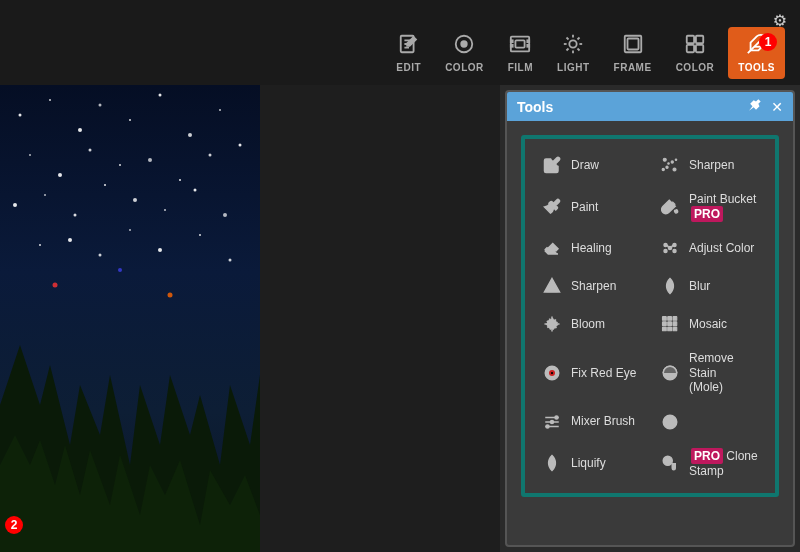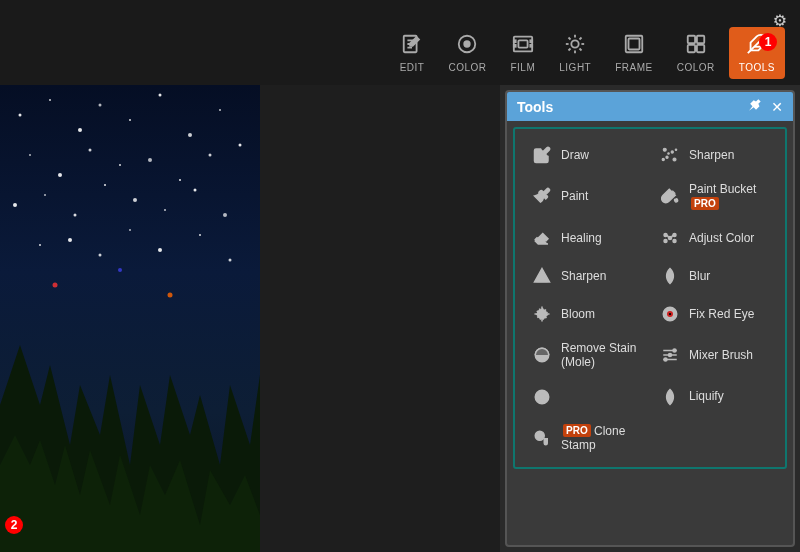--- a/index.html
+++ b/index.html
@@ -64,21 +64,21 @@
       border-radius: 4px;
     }
 
     .toolbar-icon {
       font-size: 20px;
       line-height: 1;
     }
 
     .toolbar-label {
       font-size: 10px;
-      font-weight: normal;
+      font-weight: bold;
       letter-spacing: 0.5px;
     }
 
     
     .badge-1 {
       position: absolute;
       top: 6px;
       right: 8px;
       background: red;
       color: white;
@@ -166,22 +166,22 @@
     }
 
     .tools-header-icon {
       color: white;
       font-size: 14px;
       cursor: pointer;
     }
 
     .tools-body {
       padding: 8px;
-      border: 2px solid #0f766e;
-      margin: 6px;
+      border: 4px solid #0f766e;
+      margin: 14px;
       border-radius: 3px;
     }
 
     .tools-grid {
       display: grid;
       grid-template-columns: 1fr 1fr;
       gap: 2px;
     }
 
     .tool-item {
@@ -205,23 +205,23 @@
       flex-shrink: 0;
     }
 
     .tool-label {
       font-size: 12px;
       color: #ddd;
       line-height: 1.2;
     }
 
     .pro-badge {
-      background: #c2410c;
+      background: #be185d;
       color: white;
-      font-size: 10px;
+      font-size: 12px;
       font-weight: bold;
       padding: 1px 3px;
       border-radius: 2px;
       margin-left: 2px;
       vertical-align: middle;
     }
 
     
     .tool-icon svg {
       width: 18px;
@@ -498,20 +498,36 @@
               <circle cx="12" cy="12" r="7" stroke-dasharray="2 2"></circle>
               <line x1="12" y1="2" x2="12" y2="6"></line>
               <line x1="12" y1="18" x2="12" y2="22"></line>
               <line x1="2" y1="12" x2="6" y2="12"></line>
               <line x1="18" y1="12" x2="22" y2="12"></line>
             </svg>
           </div>
           <span class="tool-label">Bloom</span>
         </div>
 
+        <div class="tool-item">
+          <div class="tool-icon">
+            <svg width="20" height="20" viewBox="0 0 24 24" fill="none" stroke="#bbb" stroke-width="1.5">
+              <rect x="2" y="2" width="5" height="5" rx="0.5"></rect>
+              <rect x="9" y="2" width="5" height="5" rx="0.5"></rect>
+              <rect x="16" y="2" width="5" height="5" rx="0.5"></rect>
+              <rect x="2" y="9" width="5" height="5" rx="0.5"></rect>
+              <rect x="9" y="9" width="5" height="5" rx="0.5"></rect>
+              <rect x="16" y="9" width="5" height="5" rx="0.5"></rect>
+              <rect x="2" y="16" width="5" height="5" rx="0.5"></rect>
+              <rect x="9" y="16" width="5" height="5" rx="0.5"></rect>
+              <rect x="16" y="16" width="5" height="5" rx="0.5"></rect>
+            </svg>
+          </div>
+          <span class="tool-label">Mosaic</span>
+        </div>
 
         <div class="tool-item">
           <div class="tool-icon">
             <svg width="20" height="20" viewBox="0 0 24 24" fill="none" stroke="#bbb" stroke-width="2">
               <circle cx="12" cy="12" r="9"></circle>
               <circle cx="12" cy="12" r="4" fill="#cc2222" stroke="none"></circle>
               <circle cx="12" cy="12" r="1.5" fill="#000" stroke="none"></circle>
             </svg>
           </div>
           <span class="tool-label">Fix Red Eye</span>

